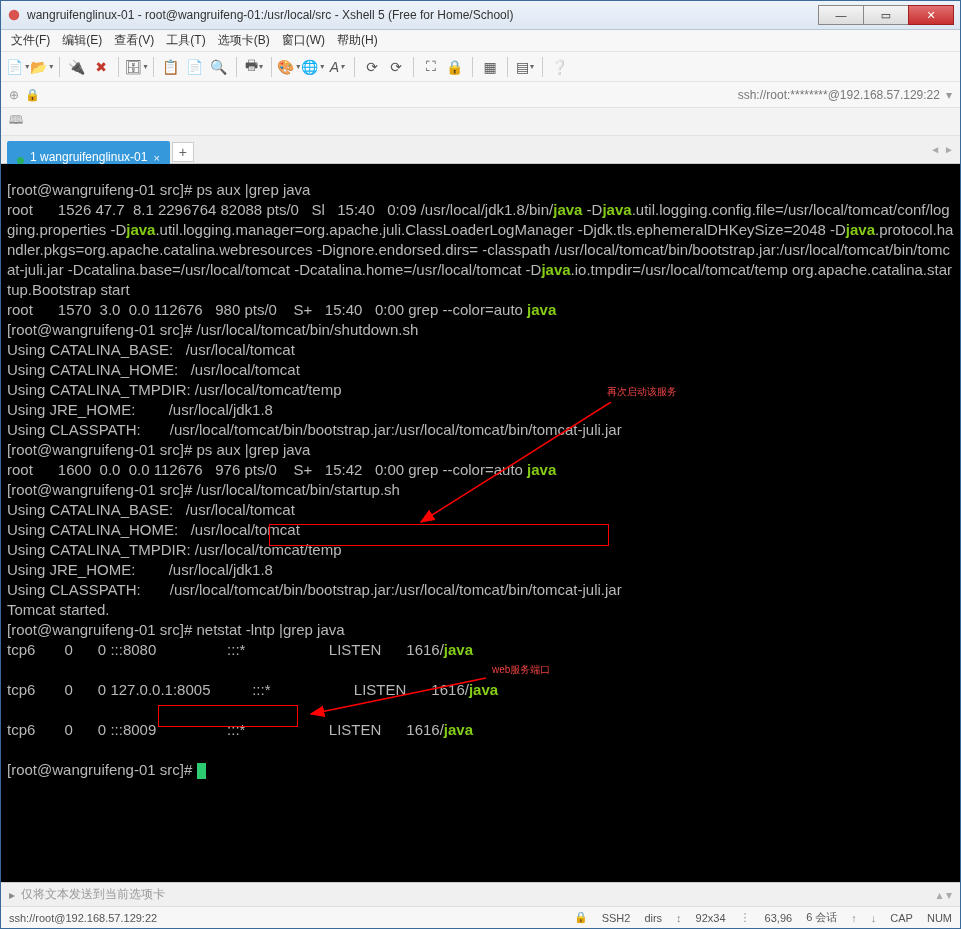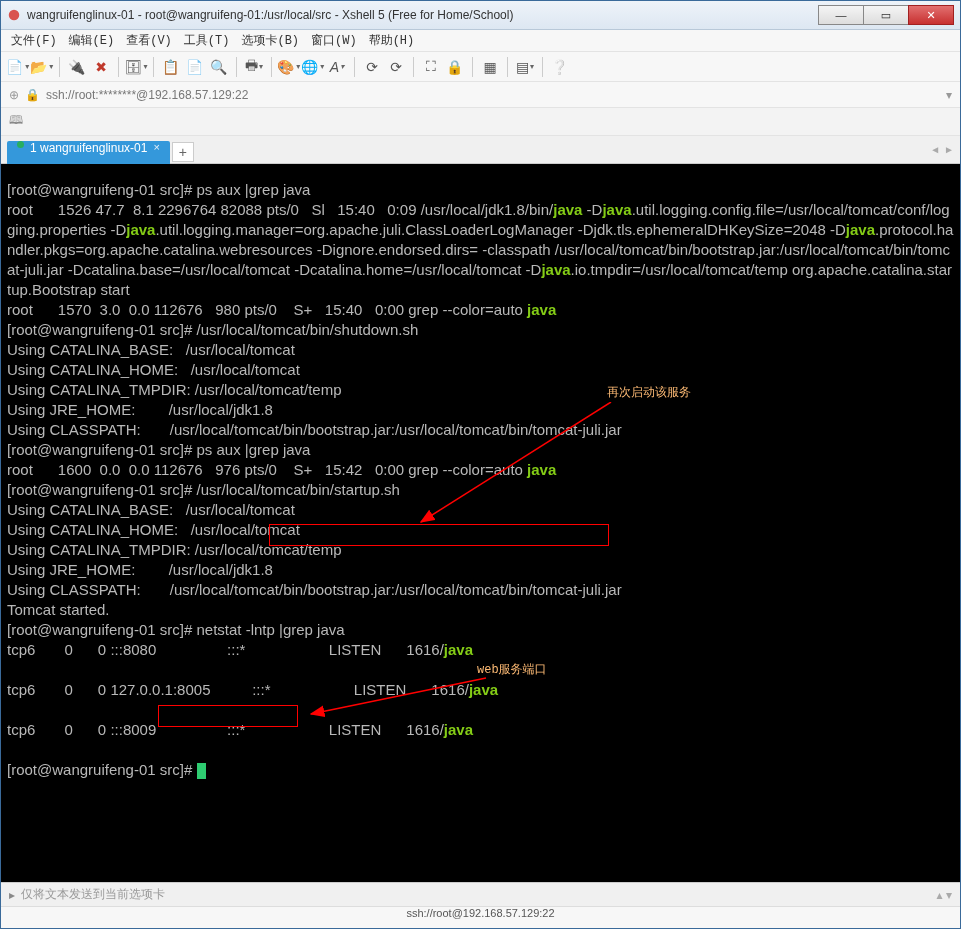--- a/index.html
+++ b/index.html
@@ -8,53 +8,53 @@
 .window { background: #fff; width: 961px; height: 929px; display: flex; flex-direction: column; border: 1px solid #3a6a9a; }
 
 .titlebar { height: 29px; background: linear-gradient(#eef3f9,#dde7f2); display: flex; align-items: center; padding: 0 6px; font-size: 12px; color: #333; border-bottom: 1px solid #b8c8d8; }
 .titlebar-icon { width: 14px; height: 14px; margin-right: 6px; }
 .titlebar-text { flex: 1; }
 .titlebar-buttons { display: flex; gap: 0; }
 .titlebar-btn { width: 46px; height: 20px; display: flex; align-items: center; justify-content: center; font-size: 11px; border: 1px solid #888; background: linear-gradient(#f5f5f5,#ddd); margin-left: -1px; }
 .titlebar-btn.close { background: linear-gradient(#e27070,#c73030); color: #fff; border-color: #a02020; }
 
 .menubar { height: 22px; display: flex; align-items: center; padding: 2px 10px; font-size: 12px; color: #333; gap: 12px; background: #f7f7f7; border-bottom: 1px solid #e3e3e3; }
-.menubar span { cursor: default; font-family: Liberation Mono, monospace; }
+.menubar span { cursor: default; }
 
 .toolbar { height: 30px; display: flex; align-items: center; padding: 2px 8px; gap: 6px; background: #f7f7f7; border-bottom: 1px solid #e3e3e3; }
 .tool-icon { width: 18px; height: 18px; display: flex; align-items: center; justify-content: center; color: #555; font-size: 14px; cursor: pointer; position: relative; }
 .tool-sep { width: 1px; height: 20px; background: #ccc; margin: 0 2px; }
 .tool-dd { font-size: 8px; color: #666; margin-left: 1px; }
 
 .addrbar { height: 26px; display: flex; align-items: center; padding: 0 8px; gap: 6px; font-size: 12px; color: #777; background: #f7f7f7; border-bottom: 1px solid #e3e3e3; }
 .addr-icon { color: #999; font-size: 12px; }
-.addr-input { flex: 1; }
+.addr-input { flex: 1; text-align: right; }
 
 .hintbar { height: 28px; display: flex; align-items: center; padding: 0 8px; gap: 6px; font-size: 12px; color: #888; background: #f3f3f3; border-bottom: 1px solid #e3e3e3; }
 
 .tabbar { height: 28px; display: flex; align-items: center; padding: 0 6px; background: #f0f0f0; border-bottom: 1px solid #ccc; position: relative; }
-.tab { height: 23px; background: #3498db; color: #fff; font-size: 12px; padding: 0 10px; display: flex; align-items: flex-start; gap: 6px; border-radius: 2px 2px 0 0; margin-top: 5px; }
+.tab { height: 23px; background: #3498db; color: #fff; font-size: 12px; padding: 0 10px; display: flex; align-items: flex-end; gap: 6px; border-radius: 2px 2px 0 0; margin-top: 5px; }
 .tab .dot { width: 7px; height: 7px; background: #27ae60; border-radius: 50%; }
 .tab .close { font-size: 11px; color: #e8f0f8; cursor: pointer; }
 .tab-add { width: 22px; height: 20px; border: 1px solid #ccc; background: #fff; font-size: 14px; color: #666; display: flex; align-items: center; justify-content: center; margin-left: 2px; margin-top: 5px; cursor: pointer; }
 .tabbar-arrows { margin-left: auto; color: #aaa; font-size: 10px; display: flex; gap: 4px; }
 
 .terminal { flex: 1; background: #000; color: #b8b8b8; font-family: "Consolas","Courier New",monospace; font-size: 15px; line-height: 20px; padding: 16px 6px; white-space: pre-wrap; word-break: break-all; overflow: hidden; position: relative; }
 .terminal .hl { color: #84cc16; font-weight: bold; }
 .terminal .cursor { display: inline-block; width: 9px; height: 16px; background: #2ecc71; vertical-align: middle; }
 
 .redbox { position: absolute; border: 1px solid #ff0000; pointer-events: none; }
-.redtext { position: absolute; color: #fdba74; font-family: "Microsoft YaHei",sans-serif; font-size: 12px; pointer-events: none; }
+.redtext { position: absolute; color: #ef4444; font-family: "Microsoft YaHei",sans-serif; font-size: 10px; pointer-events: none; }
 .arrow-svg { position: absolute; pointer-events: none; }
 
 .sendbar { height: 24px; display: flex; align-items: center; padding: 0 8px; font-size: 12px; color: #999; background: #f0f0f0; border-top: 1px solid #ccc; }
 .sendbar .icon { color: #888; margin-right: 6px; }
 .sendbar-arrows { margin-left: auto; color: #aaa; }
 
-.statusbar { height: 22px; display: flex; align-items: center; padding: 0 8px; font-size: 11px; color: #555; background: #f7f7f7; border-top: 1px solid #ddd; gap: 14px; flex-direction: column; }
+.statusbar { height: 22px; display: flex; align-items: center; padding: 0 8px; font-size: 11px; color: #555; background: #f7f7f7; border-top: 1px solid #ddd; gap: 14px; }
 .statusbar .sp { flex: 1; }
 .statusbar .ic { color: #888; font-size: 11px; }
 </style>
 </head>
 <body>
 
 <div class="window">
 
   <div class="titlebar">
     <svg class="titlebar-icon" viewBox="0 0 16 16">
@@ -141,21 +141,21 @@
     <svg class="arrow-svg" style="left:410px; top:238px; width:210px; height:130px;">
       <defs>
           <marker id="ah1" markerWidth="10" markerHeight="8" refX="9" refY="4" orient="auto">
             <path d="M0,0 L10,4 L0,8 Z" fill="#ff0000"></path>
           </marker>
         </defs>
       <line x1="200" y1="0" x2="10" y2="120" stroke="#ff0000" stroke-width="1.5" marker-end="url(#ah1)"></line>
     </svg>
 
     <div class="redbox" style="left:157px; top:541px; width:140px; height:22px;"></div>
-    <div class="redtext" style="left:476px; top:496px;font-family:Liberation Mono, monospace;">web服务端口</div>
+    <div class="redtext" style="left:491px; top:496px;">web服务端口</div>
     <svg class="arrow-svg" style="left:300px; top:512px; width:190px; height:45px;">
       <defs>
           <marker id="ah2" markerWidth="10" markerHeight="8" refX="9" refY="4" orient="auto">
             <path d="M0,0 L10,4 L0,8 Z" fill="#ff0000"></path>
           </marker>
         </defs>
       <line x1="185" y1="2" x2="10" y2="38" stroke="#ff0000" stroke-width="1.5" marker-end="url(#ah2)"></line>
     </svg>
   </div>
 

